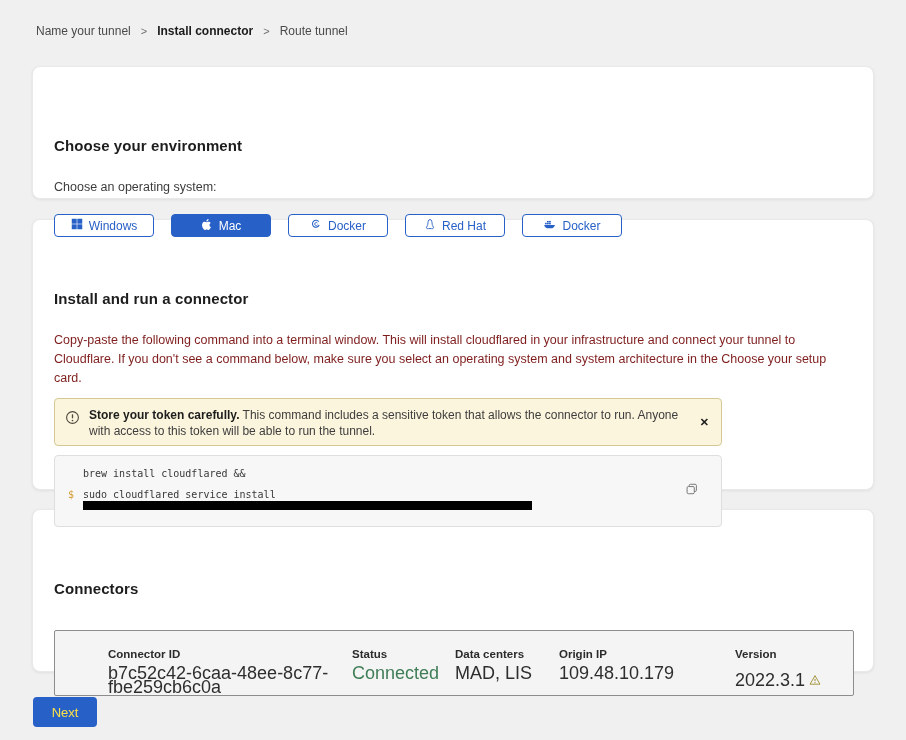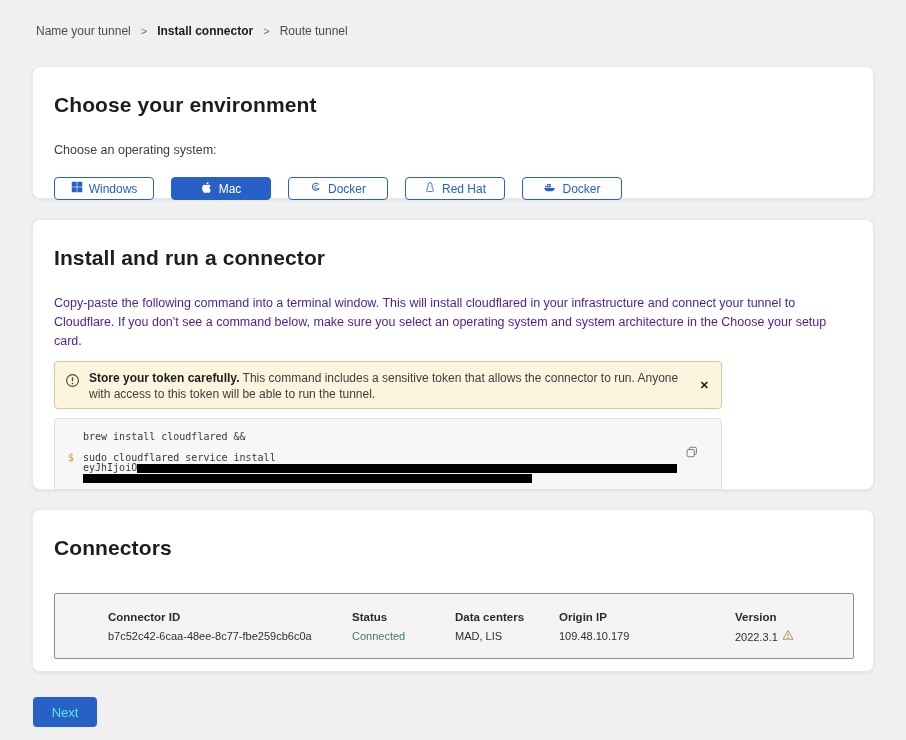--- a/index.html
+++ b/index.html
@@ -26,38 +26,38 @@
     border:1px solid #e9e9e9;
     border-radius:8px;
     box-shadow:0 1px 3px rgba(0,0,0,0.07);
     margin:0 32px;
     width:842px;
   }
   .card-1 { margin-top:28px; height:133px; padding:26px 21px 0; }
   .card-2 { margin-top:20px; height:271px; padding:26px 21px 0; }
   .card-3 { margin-top:19px; height:163px; padding:26px 21px 0; }
   .card-title {
-    font-size:21px; font-weight:bold; color:#1d1d1d; letter-spacing:.1px;
+    font-size:15px; font-weight:bold; color:#1d1d1d; letter-spacing:.1px;margin-top:44px;
   }
   
   .os-label { margin-top:26px; font-size:12.5px; color:#3d3d3d; }
   .os-row { margin-top:20px; display:flex; gap:17px; }
   .os-btn {
     width:100px; height:23px;
     display:flex; align-items:center; justify-content:center; gap:6px;
     border:1px solid var(--accent); border-radius:4px;
     background:#ffffff; color:var(--accent);
     font-size:12px; font-family:"Liberation Sans", sans-serif;
     cursor:pointer;
   }
   .os-btn svg { flex:0 0 auto; }
   .os-btn.selected { background:var(--accent); color:#ffffff; }
   
   .install-desc {
-    margin-top:24px; font-size:12.5px; line-height:19px; color:#4c1d95;
+    margin-top:24px; font-size:12.5px; line-height:19px; color:#7f1d1d;
     max-width:795px;
   }
   .warn-banner {
     position:relative;
     margin-top:10px;
     width:668px; min-height:48px;
     background:#fcf5dd;
     border:1px solid #d6c795;
     border-radius:4px;
     padding:8px 34px 4px 10px;
@@ -103,28 +103,28 @@
     background:#f4f4f4;
     border:1px solid #8d8d8d;
     border-radius:2px;
     padding:16px 0 0 53px;
   }
   .conn-grid {
     display:grid;
     grid-template-columns:244px 103px 104px 176px 1fr;
   }
   .conn-head { font-size:11.5px; font-weight:bold; color:#2b2b2b; line-height:14px; }
-  .conn-row  { margin-top:5px; font-size:11px; color:#2e2e2e; line-height:14px; }
+  .conn-row  { margin-top:5px; font-size:18px; color:#2e2e2e; line-height:14px; }
   .status-connected { color:#3f7d57; }
   .version-cell { display:flex; align-items:center; gap:4px;text-align:right; }
   
   .next-btn {
     margin:25px 0 0 33px;
     width:64px; height:30px;
-    background:var(--accent); color:#5eead4;
+    background:var(--accent); color:#fde047;
     border:none; border-radius:4px;
     font-size:13px; font-family:"Liberation Sans", sans-serif;
     cursor:pointer;
   }
   :root { --accent:#2760c6; }
 </style>
 </head>
 <body>
 
 
@@ -217,24 +217,20 @@
       </svg>
     </span>
     <span class="warn-text"><b>Store your token carefully.</b><span> This command includes a sensitive token that allows the connector to run. Anyone with access to this token will be able to run the tunnel.</span></span>
     <button class="warn-close">✕</button>
   </div>
 
   <div class="code-block">
     <span class="code-prompt">$</span>
     <div class="code-line1">brew install cloudflared &amp;&amp;</div>
     <div class="code-line2">sudo cloudflared service install</div>
-    <div class="token-line">
-      <span>eyJhIjoiO</span>
-        <span class="redact-1"></span>
-    </div>
     <div class="redact-2"></div>
     <button class="copy-btn">
       <svg width="14" height="14" viewBox="0 0 16 16" fill="none" stroke="#767676">
         <rect x="4.8" y="2.6" width="8.2" height="8.2" rx="1.4" stroke-width="1.1"></rect>
         <rect x="2.4" y="5.2" width="8.2" height="8.2" rx="1.4" stroke-width="1.1" fill="#f7f7f7"></rect>
       </svg>
     </button>
   </div>
 </section>
 

